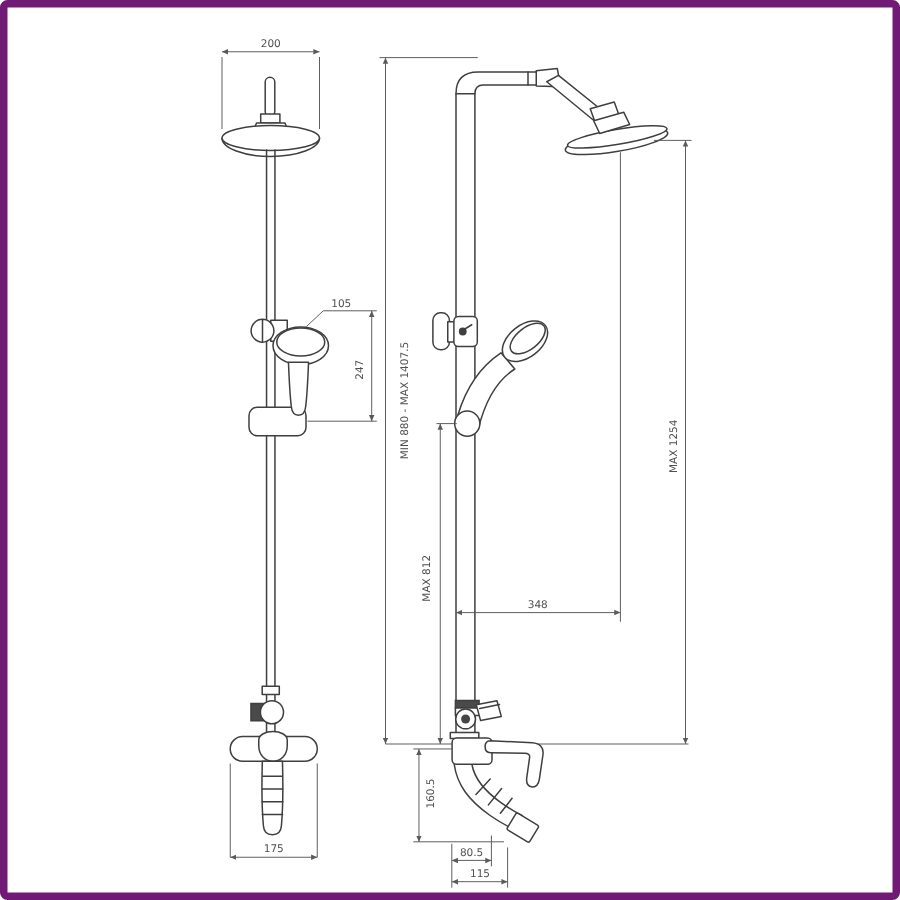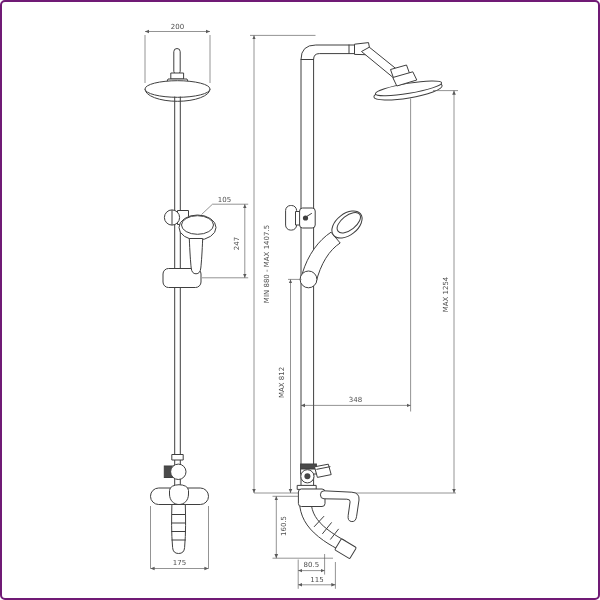--- a/index.html
+++ b/index.html
@@ -1,18 +1,18 @@
 <!DOCTYPE html>
 <html><head>
 <meta charset="utf-8">
 <style>
   html,body{margin:0;padding:0;background:#fff;}
   .canvas{
     width:600px;height:600px;box-sizing:border-box;position:relative;
-    background:#ffffff;border:2px solid #701a75;border-radius:5px;
+    background:#ffffff;border:5px solid #701a75;border-radius:5px;
     font-family:"DejaVu Sans",sans-serif;
   }
   svg{display:block;}
   .ol{stroke:#3f3f3f;stroke-width:1;fill:none;stroke-linecap:round;stroke-linejoin:round;}
   .olf{stroke:#3f3f3f;stroke-width:1;fill:#ffffff;stroke-linejoin:round;}
   .dk{stroke:#3f3f3f;stroke-width:1;fill:#4a4a4a;}
   .dl{stroke:#5a5a5a;stroke-width:0.65;fill:none;}
   .dt{font-family:"DejaVu Sans",sans-serif;font-size:7px;fill:#4f4f4f;text-anchor:middle;}
 </style>
 </head>

